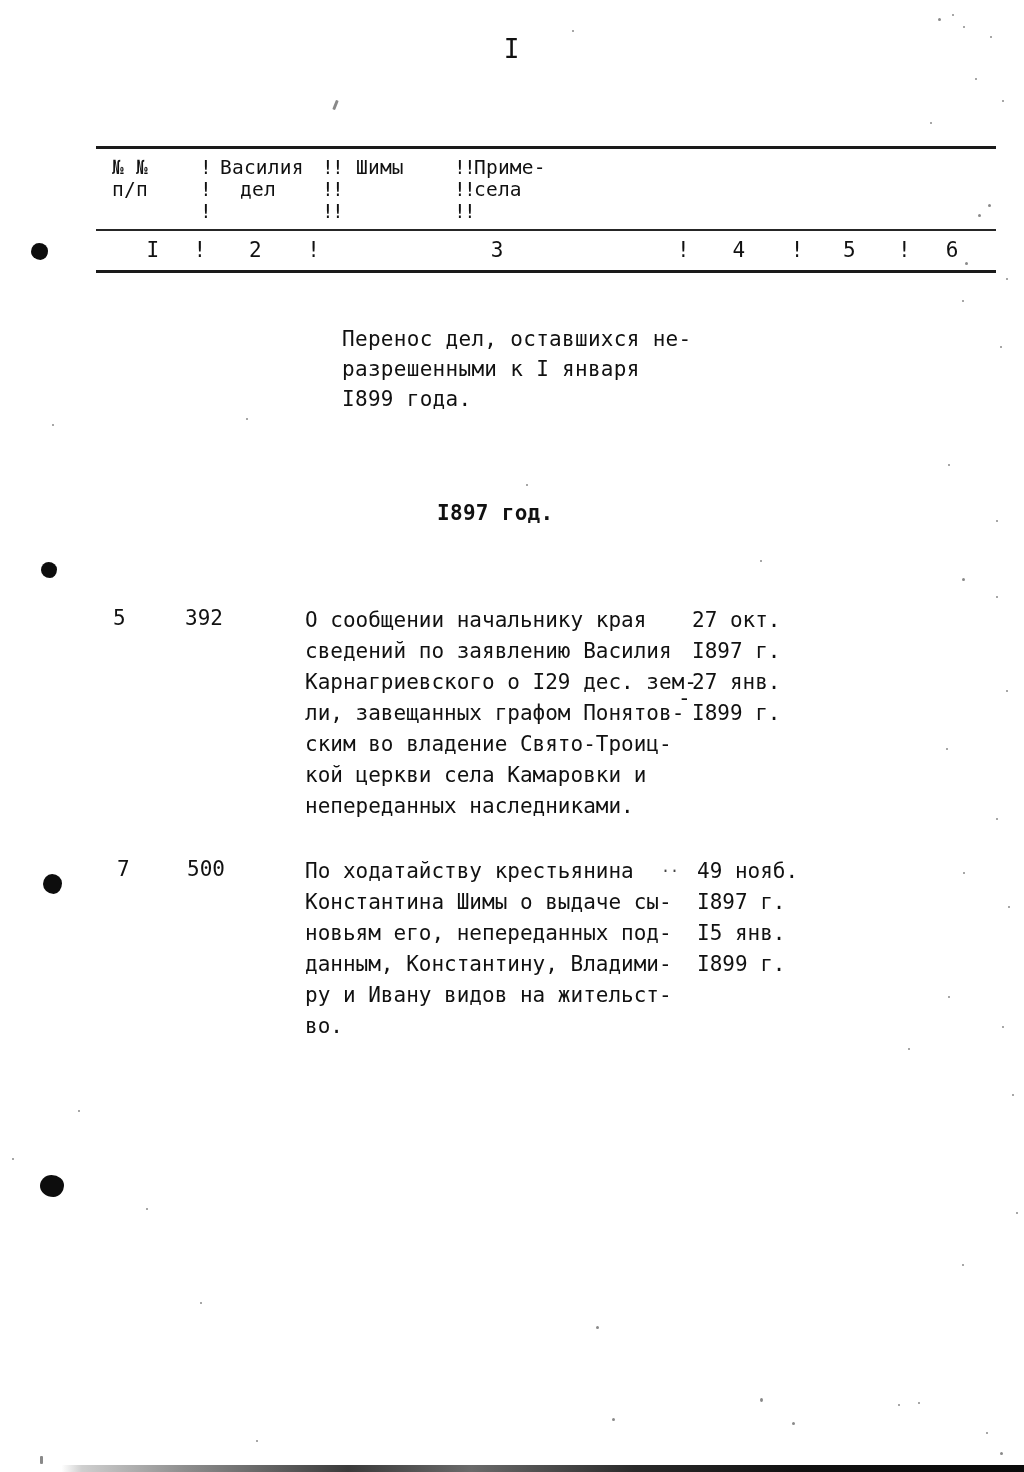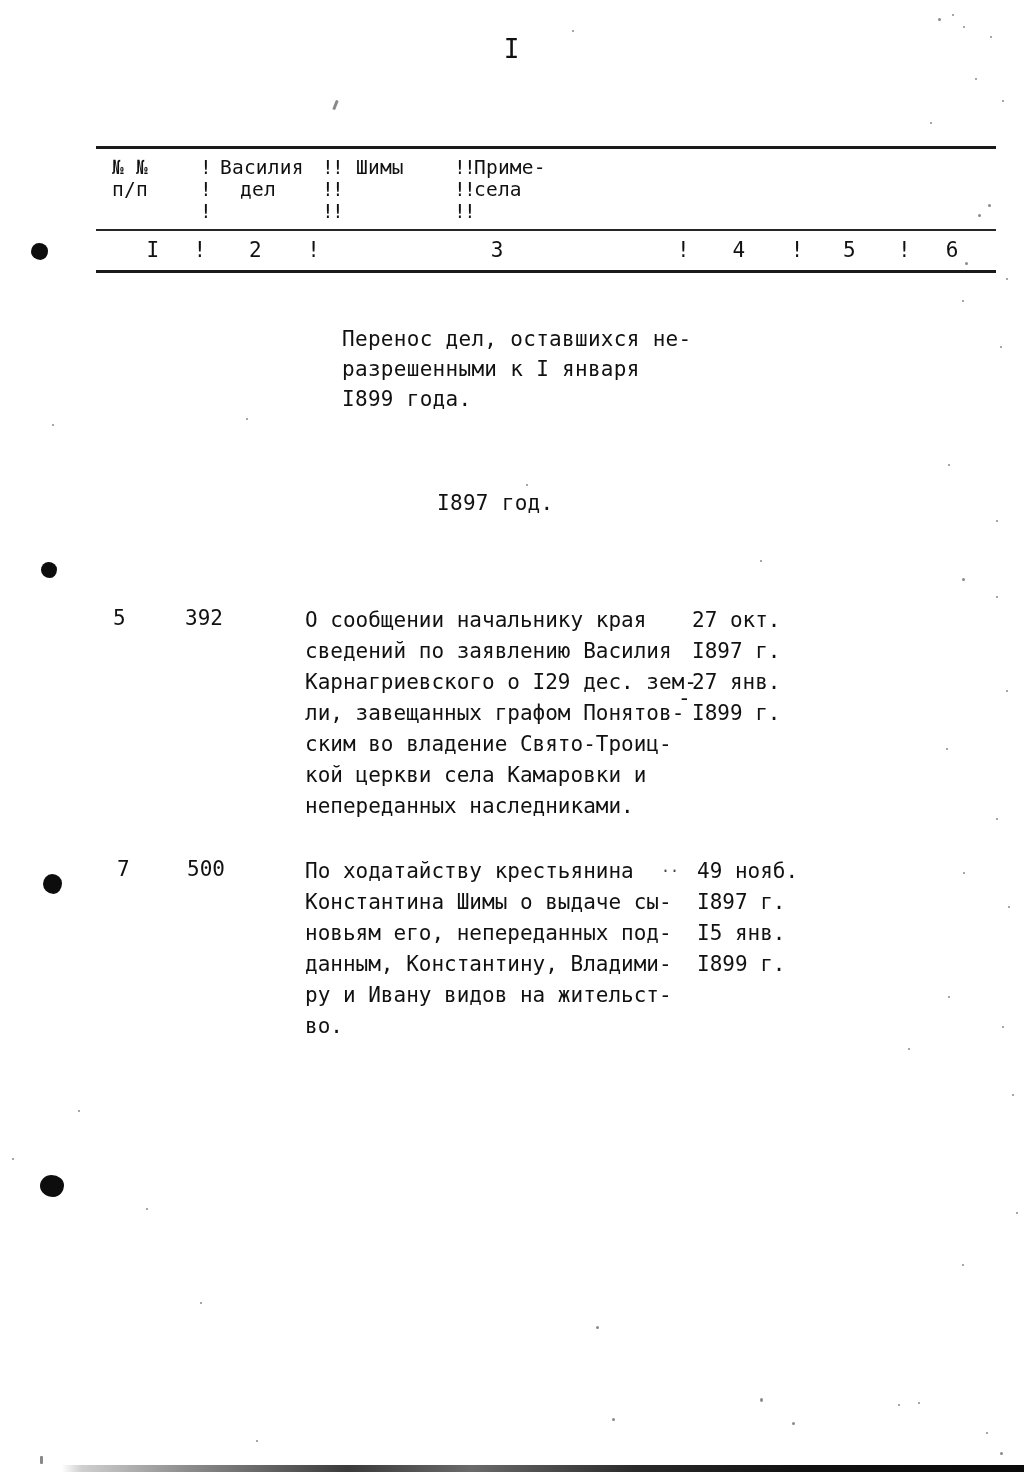--- a/index.html
+++ b/index.html
@@ -106,21 +106,21 @@
 
   
   .body-text {
     position: absolute;
     font-size: 21px;
     line-height: 30px;
     letter-spacing: .3px;
     white-space: pre;
   }
   #intro-note { left: 310px; top: 324px; margin-left: 32px; }
-  #year-head  { left: 437px; top: 488px; }
+  #year-head  { left: 437px; top: 498px; font-weight: bold; }
 
   .entry { position: absolute; }
   .entry .seq   { position: absolute; font-size: 21px; }
   .entry .idx   { position: absolute; font-size: 21px; }
   .entry .title { position: absolute; font-size: 21px; line-height: 31px; white-space: pre; }
   .entry .date  { position: absolute; font-size: 21px; line-height: 31px; white-space: pre; }
 
   #entry-1 { left: 0; top: 606px; }
   #entry-1 .seq   { left: 113px; top: 0; }
   #entry-1 .idx   { left: 185px; top: 0; }

